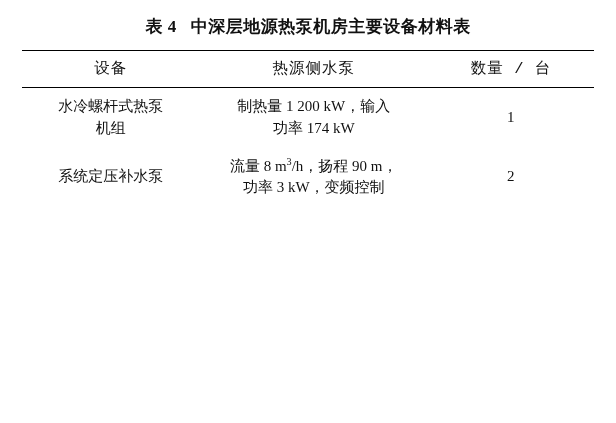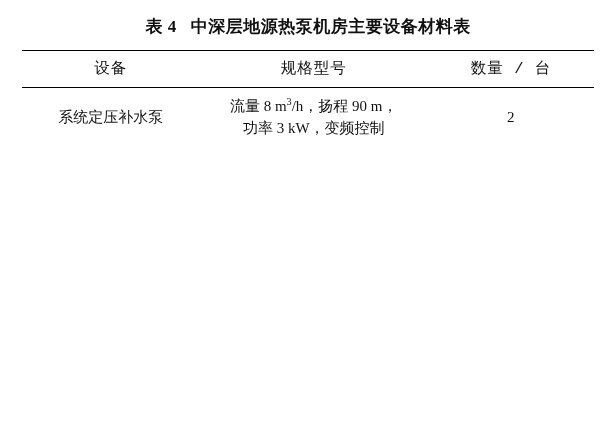--- a/index.html
+++ b/index.html
@@ -86,25 +86,36 @@
 
   <table class="spec">
     <colgroup>
       <col class="c1">
         <col class="c2">
         <col class="c3">
     </colgroup>
     <thead>
       <tr class="rule-top rule-head">
         <th>设备</th>
-        <th>规格型号</th>
+        <th>热源侧水泵</th>
         <th>数量 / 台</th>
       </tr>
     </thead>
     <tbody>
+        <tr>
+          <td>
+            <span class="cell-line">水冷螺杆式热泵</span>
+            <span class="cell-line">机组</span>
+          </td>
+          <td>
+            <span class="cell-line">制热量 1 200 kW，输入</span>
+            <span class="cell-line">功率 174 kW</span>
+          </td>
+          <td class="num-cell">1</td>
+        </tr>
         <tr>
           <td>
             <span class="cell-line">系统定压补水泵</span>
           </td>
           <td>
             <span class="cell-line">流量 8 m<sup>3</sup>/h，扬程 90 m，</span>
             <span class="cell-line">功率 3 kW，变频控制</span>
           </td>
           <td class="num-cell">2</td>
         </tr>

